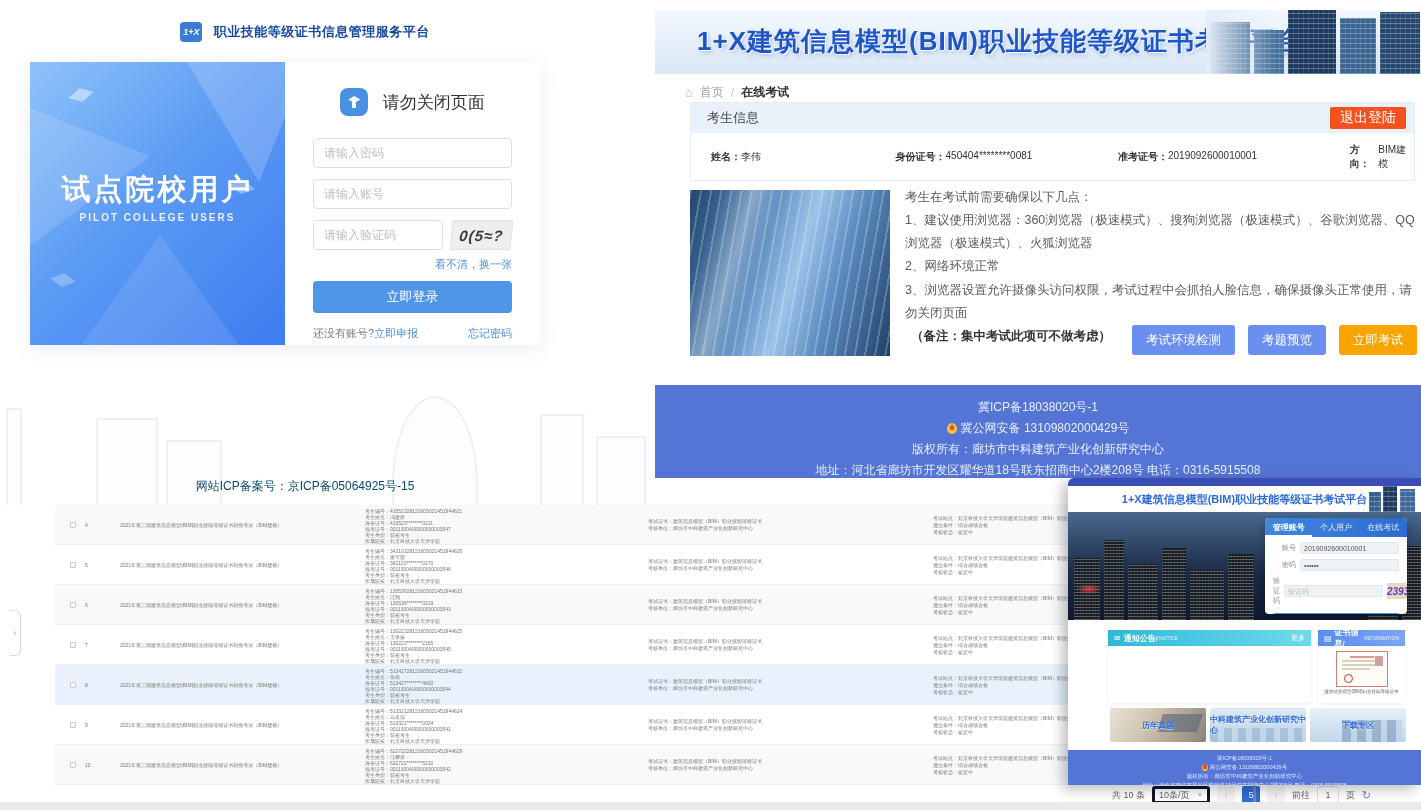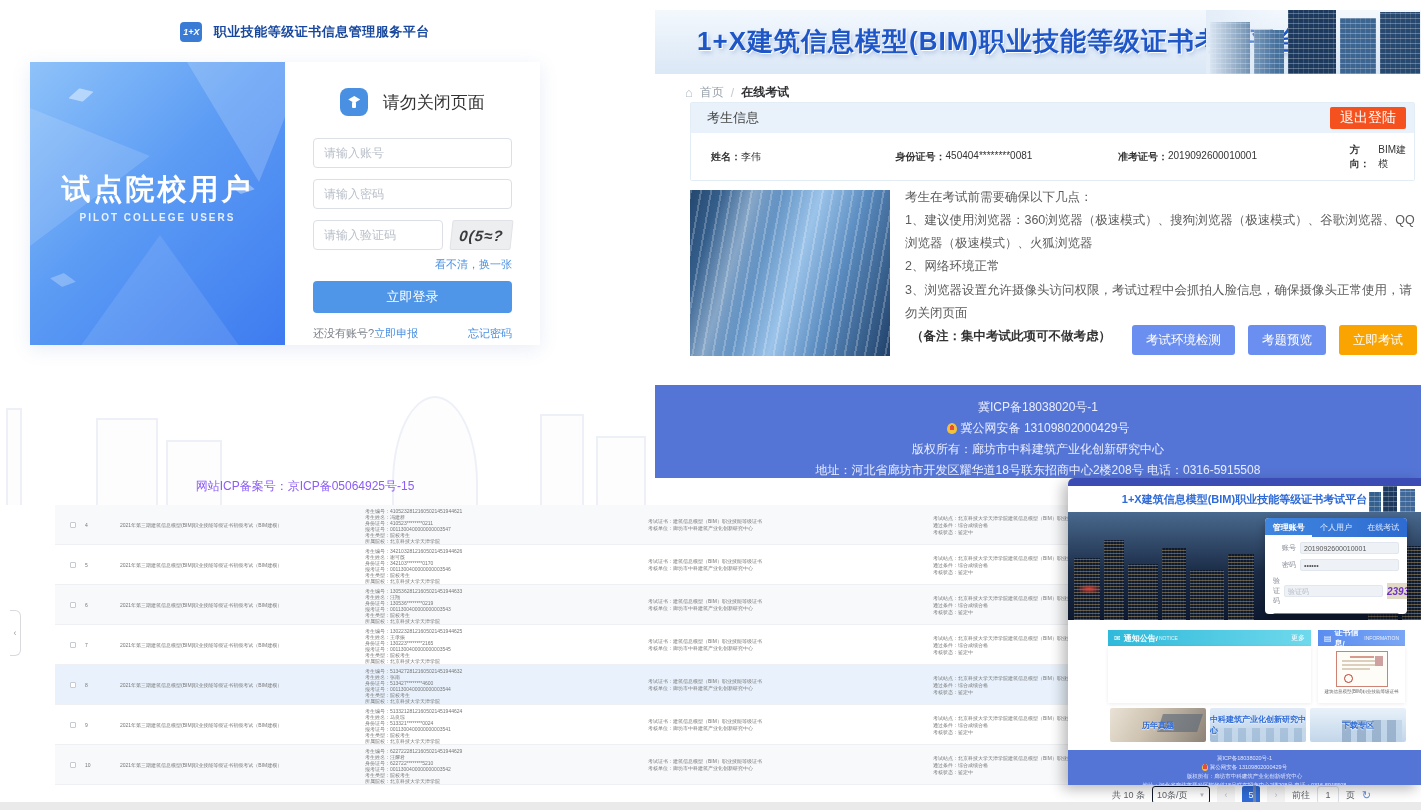--- a/index.html
+++ b/index.html
@@ -37,21 +37,21 @@
   .cap-row .lin { width:130px; margin-bottom:0; }
   .captcha-img { width:61px; height:30px; background:#eceef0; border:1px solid #e0e2e6; border-radius:2px; display:flex; align-items:center; justify-content:center; font-size:15px; font-weight:bold; font-style:italic; color:#3b3b3b; letter-spacing:1px; transform:skewX(-6deg); cursor:pointer; }
   .refresh-link { width:199px; text-align:right; font-size:11px; color:#4a90e2; margin:7px 0 9px; cursor:pointer; }
   .login-btn { width:199px; height:32px; background:#4f96e8; border:none; border-radius:4px; color:#fff; font-size:13px; cursor:pointer; }
   .bot-links { width:199px; margin-top:13px; font-size:11px; color:#7a7f88; display:flex; }
   .bot-links a { color:#4a90e2; text-decoration:none; cursor:pointer; }
   .bot-links .forgot { margin-left:auto; }
   .skyline { position:absolute; left:0; top:378px; width:655px; height:127px; opacity:.65; pointer-events:none; }
   .sk { position:absolute; border:2px solid #e4e9f3; border-bottom:none; background:#fdfdfe; }
   .sk-dome { border-radius:50% 50% 0 0 / 80% 80% 0 0; }
-  .login-icp { position:absolute; left:0; top:478px; width:610px; text-align:center; font-size:12px; color:#8b5cf6; }
+  .login-icp { position:absolute; left:0; top:478px; width:610px; text-align:center; font-size:12px; color:#0c4a6e; }
 
   
   .q-exam { position:absolute; left:655px; top:0; width:766px; height:505px; background:#fff; }
   .banner { position:absolute; left:0; top:10px; width:766px; height:64px; background:linear-gradient(180deg,#f3f8fd 0%,#dae7f6 100%); overflow:hidden; }
   .banner h2 { position:absolute; left:42px; top:14px; font-size:26px; font-weight:800; color:#1e56c8; letter-spacing:1px; text-shadow:1px 1px 0 #fff,2px 3px 4px rgba(80,120,190,.35); }
   .bldgs { position:absolute; right:0; top:0; height:64px; width:215px; }
   .bd { position:absolute; bottom:0; background-image:repeating-linear-gradient(0deg,rgba(255,255,255,.28) 0 1px,transparent 1px 5px),repeating-linear-gradient(90deg,rgba(255,255,255,.12) 0 1px,transparent 1px 5px); }
   .bldgs .b1{ left:4px; width:40px; height:52px; background-color:#2d5variable; background-color:#2d5a88;}
   .bldgs .b2{ left:48px; width:30px; height:44px; background-color:#47719d;}
   .bldgs .b3{ left:82px; width:48px; height:64px; background-color:#1d3a5e;}
@@ -92,21 +92,21 @@
   .trow { position:relative; height:40px; border-bottom:1px solid #eef0f3; background:#fff; }
   .trow.shade { background:#f8f9fb; }
   .trow.hl { background:#e9f2fc; }
   .c-check { position:absolute; left:15px; top:17px; width:6px; height:6px; border:1px solid #c6cbd3; border-radius:1px; background:#fff; cursor:pointer; }
   .c-idx { position:absolute; left:30px; top:17px; font-size:5px; color:#777; }
   .c-exam { position:absolute; left:65px; top:17px; width:330px; font-size:5px; color:#777; white-space:nowrap; }
   .c-detail { position:absolute; left:310px; top:3px; font-size:5px; color:#777; line-height:1.2; white-space:nowrap; }
   .c-mid { position:absolute; left:593px; top:13px; font-size:5px; color:#777; line-height:1.35; white-space:nowrap; }
   .c-right { position:absolute; left:878px; top:10px; width:200px; font-size:5px; color:#777; line-height:1.35; white-space:nowrap; }
   .pager { position:absolute; left:1112px; top:281px; display:flex; align-items:center; gap:7px; font-size:9px; color:#606266; }
-  .psel { width:58px; height:18px; border:1px solid #0f172a; border-radius:3px; display:flex; align-items:center; justify-content:space-between; padding:0 4px; color:#606266; cursor:pointer; background:#fff; }
+  .psel { width:58px; height:18px; border:3px solid #0f172a; border-radius:3px; display:flex; align-items:center; justify-content:space-between; padding:0 4px; color:#606266; cursor:pointer; background:#fff; }
   .psel .car { font-size:6px; color:#b3b7bd; }
   .pbox { width:18px; height:18px; border-radius:2px; background:#f4f4f5; color:#b9bdc4; display:flex; align-items:center; justify-content:center; font-size:9px; cursor:pointer; }
   .pbox.cur { background:#2f6bd8; color:#fff; }
   .pgoto-in { width:22px; height:18px; border:1px solid #dcdfe6; border-radius:3px; text-align:center; font-size:9px; color:#606266; background:#fff; }
   .prefresh { color:#6a8fd8; font-size:11px; cursor:pointer; }
   .vbar { position:absolute; left:1253px; top:277px; width:3px; height:24px; background:#8f9398; opacity:.7; }
   .bottom-strip { position:absolute; left:0; top:802px; width:1421px; height:8px; background:#eaeaea; }
 
   
   .q-mini { position:absolute; left:1068px; top:478px; width:353px; height:307px; background:#fff; border-top-left-radius:6px; box-shadow:-5px 4px 14px rgba(0,0,0,.28); overflow:hidden; z-index:5; }
@@ -178,22 +178,22 @@
         <i class="cap cap2"></i>
         <i class="cap cap3"></i>
         <div class="panel-cn">试点院校用户</div>
         <div class="panel-en">PILOT COLLEGE USERS</div>
       </div>
       <div class="lform">
         <div class="lform-title">
           <span class="cap-icon"><i class="cap-halo"></i></span>
           <span class="t">请勿关闭页面</span>
         </div>
+        <input class="lin" type="password" placeholder="请输入密码" style="">
         <input class="lin" type="text" placeholder="请输入账号" style="">
-        <input class="lin" type="password" placeholder="请输入密码" style="">
         <div class="cap-row">
           <input class="lin" type="text" placeholder="请输入验证码" style="">
           <div class="captcha-img">
               <span>0(5≈?</span>
             </div>
         </div>
         <div class="refresh-link">看不清，换一张</div>
         <button class="login-btn">立即登录</button>
         <div class="bot-links">
           <span>还没有账号? </span>

